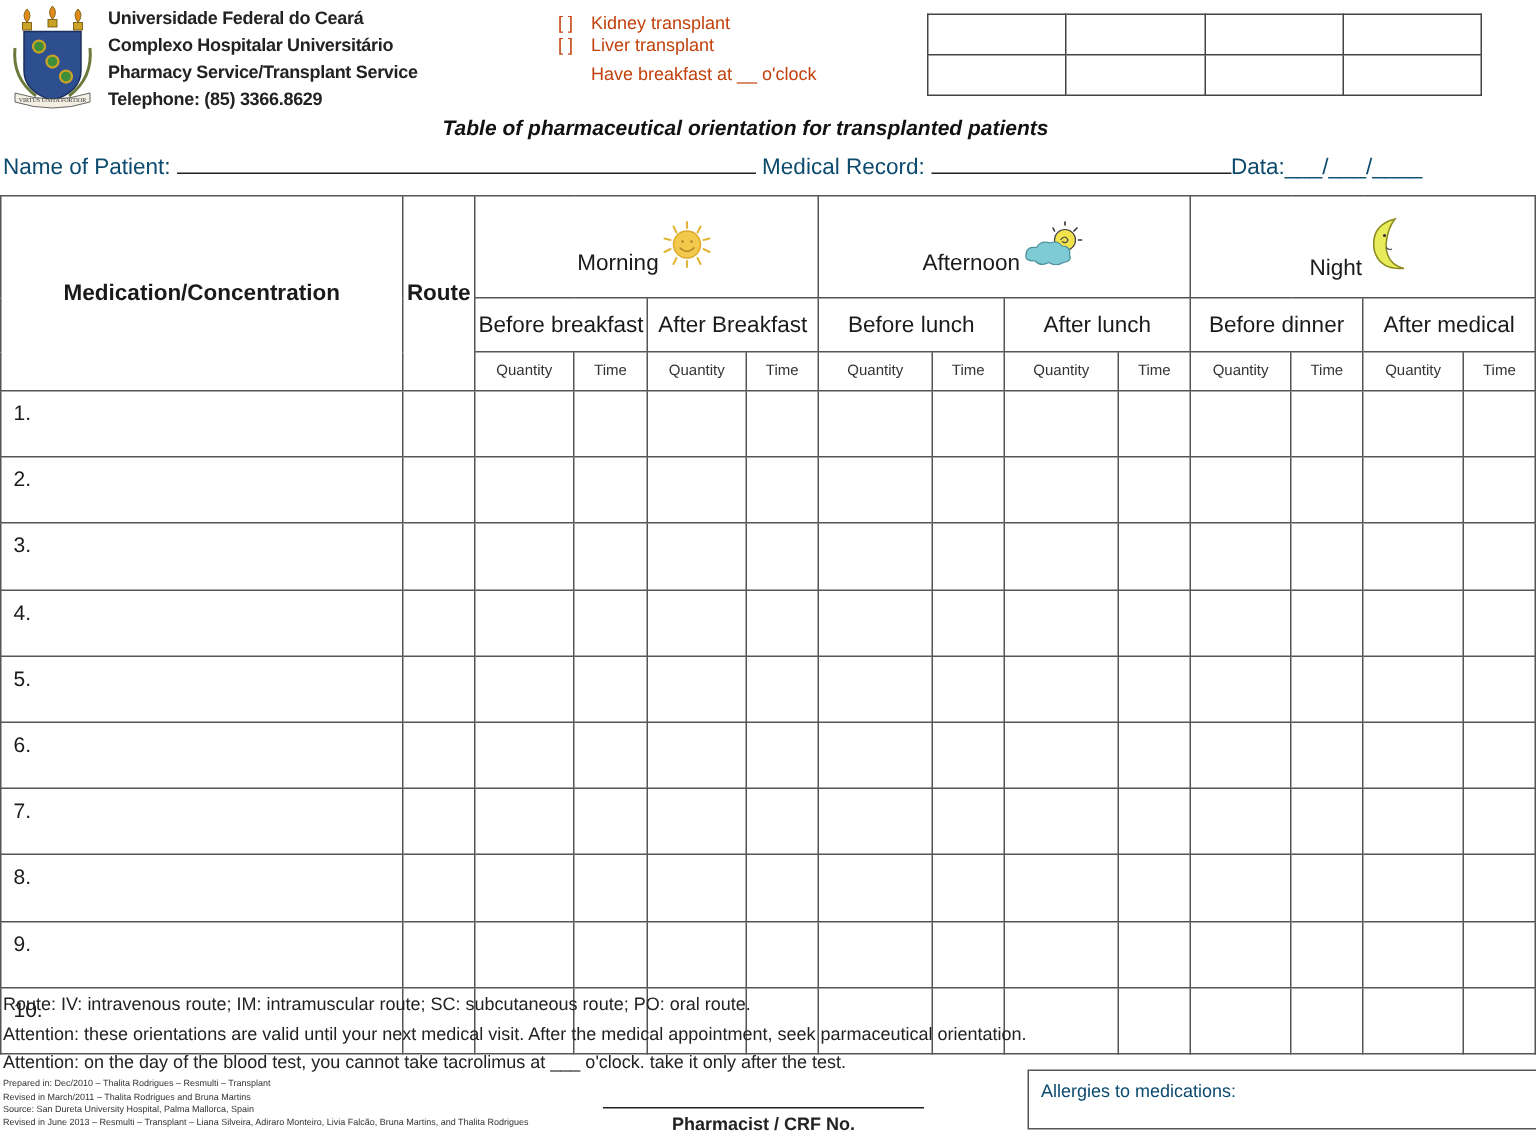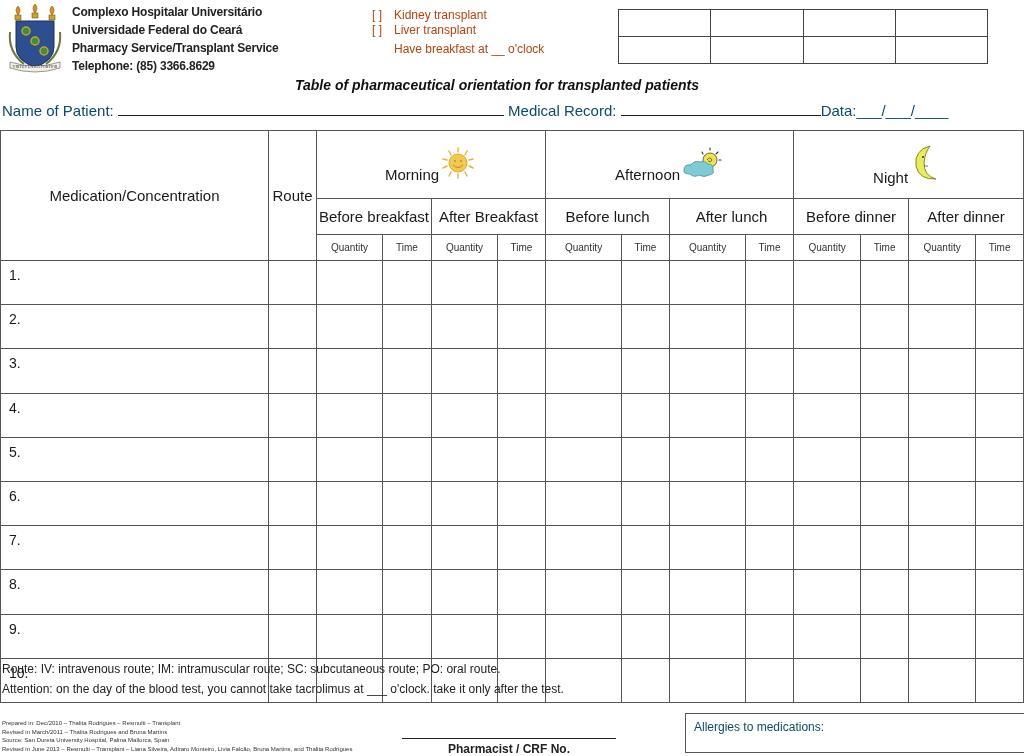--- a/index.html
+++ b/index.html
@@ -17,21 +17,21 @@
   .boxgrid td { border:1.5px solid #444; width:25%; height:26px; padding:0; }
   .title { left:0; width:994px; top:77px; text-align:center; font-size:14px; font-weight:bold; color:#111;font-style:italic; }
   .patient { left:2px; top:101px; font-size:15px; color:#0c4a6e; white-space:nowrap; }
   .patient .line { display:inline-block; border-bottom:1.2px solid #222; height:14px; vertical-align:baseline; }
   table.main { position:absolute; left:0; top:130px; width:1023px; border-collapse:collapse; table-layout:fixed; }
   table.main td { border:1.5px solid #555; padding:0; text-align:center; vertical-align:middle; }
   .grp { font-size:15px; height:68px; }
   .grp .lbl { display:inline-flex; align-items:flex-end; }
   .sub { font-size:15px; height:36px; }
   .qt { font-size:10px; height:26px; color:#333; }
-  .hdr-big { font-size:15px; }
+  .hdr-big { font-size:15px;font-weight:bold; }
   .drow td { height:37.2px; }
   .drow td.num { text-align:left; vertical-align:top; padding:6px 0 0 8px; font-size:14px; }
   .notes { left:2px; top:660px; font-size:12px; line-height:19.5px; color:#222; }
   .notes div { white-space:nowrap; }
   .credits { left:2px; top:719px; font-size:6px; line-height:8.5px; color:#333; }
   .credits div { white-space:nowrap; }
   .sigline { left:402px; top:738px; width:214px; border-top:1.5px solid #222; }
   .siglbl { left:402px; top:742px; width:214px; text-align:center; font-size:12px; font-weight:bold; color:#222; }
   .allergy { left:664px; top:713px; width:348px; height:40px; border:1.5px solid #555; box-sizing:border-box; padding:6px 8px; font-size:12px; color:#0c4a6e;margin-left:21px; }
   .ico { display:inline-block; }
@@ -60,22 +60,22 @@
 
     <path d="M4 30 q-2 20 14 32" fill="none" stroke="#6b7a3a" stroke-width="2"></path>
     <path d="M54 30 q2 20 -14 32" fill="none" stroke="#6b7a3a" stroke-width="2"></path>
 
     <path d="M4 60 q25 8 50 0 v6 q-25 8 -50 0z" fill="#f3efe2" stroke="#555" stroke-width="0.6"></path>
     <text x="29" y="66" font-size="4" text-anchor="middle" fill="#333" font-family="Liberation Serif, serif">VIRTUS UNITA FORTIOR</text>
   </svg>
 </div>
 
 <div class="abs inst">
+  <div>Universidade Federal do Ceará</div>
   <div>Complexo Hospitalar Universitário</div>
-  <div>Universidade Federal do Ceará</div>
   <div>Pharmacy Service/Transplant Service</div>
   <div>Telephone: (85) 3366.8629</div>
 </div>
 
 <div class="abs opts">
   <div class="row">
     <span class="bk">[ ]</span><span>Kidney transplant</span>
   </div>
   <div class="row">
     <span class="bk">[ ]</span><span>Liver transplant</span>
@@ -185,21 +185,21 @@
       </span>
           </span>
     </td>
   </tr>
   <tr class="sub">
     <td colspan="2">Before breakfast</td>
     <td colspan="2">After Breakfast</td>
     <td colspan="2">Before lunch</td>
     <td colspan="2">After lunch</td>
     <td colspan="2">Before dinner</td>
-    <td colspan="2">After dinner</td>
+    <td colspan="2">After medical</td>
   </tr>
   <tr class="qt" id="qt-row">
         <td>Quantity</td>
         <td>Time</td>
         <td>Quantity</td>
         <td>Time</td>
         <td>Quantity</td>
         <td>Time</td>
         <td>Quantity</td>
         <td>Time</td>
@@ -368,20 +368,21 @@
         <td></td>
         <td></td>
         <td></td>
         <td></td>
       </tr>
     </tbody>
 </table>
 
 <div class="abs notes">
   <div>Route: IV: intravenous route; IM: intramuscular route; SC: subcutaneous route; PO: oral route.</div>
+  <div>Attention: these orientations are valid until your next medical visit. After the medical appointment, seek parmaceutical orientation.</div>
   <div>Attention: on the day of the blood test, you cannot take tacrolimus at ___ o'clock. take it only after the test.</div>
 </div>
 
 <div class="abs credits">
   <div>Prepared in: Dec/2010 – Thalita  Rodrigues – Resmulti – Transplant</div>
   <div>Revised in March/2011 – Thalita Rodrigues and Bruna Martins</div>
   <div>Source: San Dureta University Hospital, Palma Mallorca, Spain</div>
   <div>Revised in June 2013 – Resmulti – Transplant – Liana Silveira, Adiraro Monteiro, Livia Falcão, Bruna Martins, and Thalita Rodrigues</div>
 </div>
 

